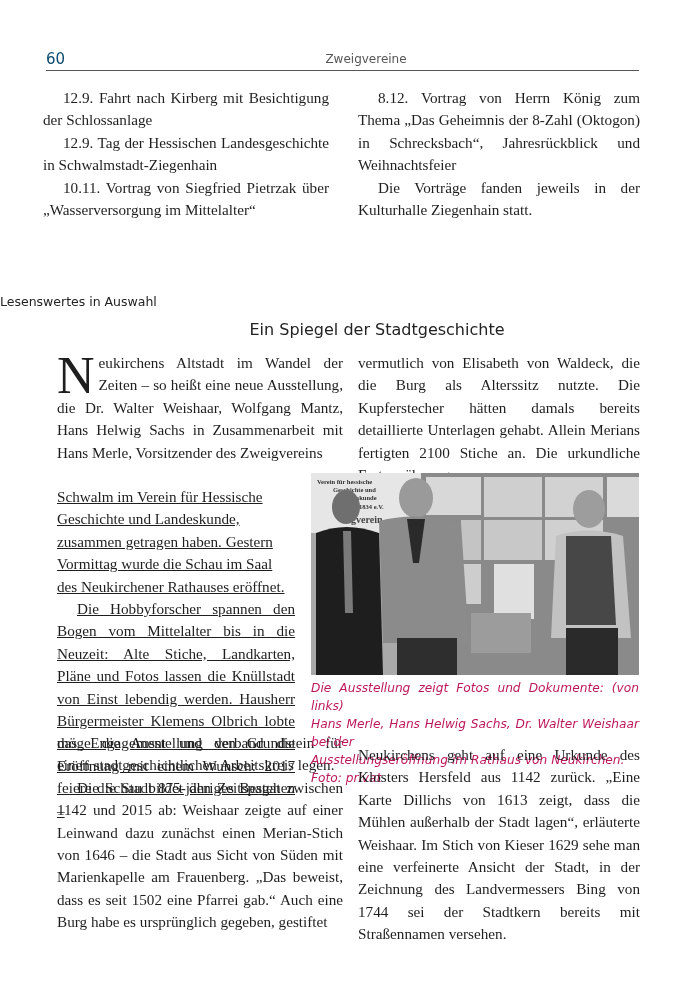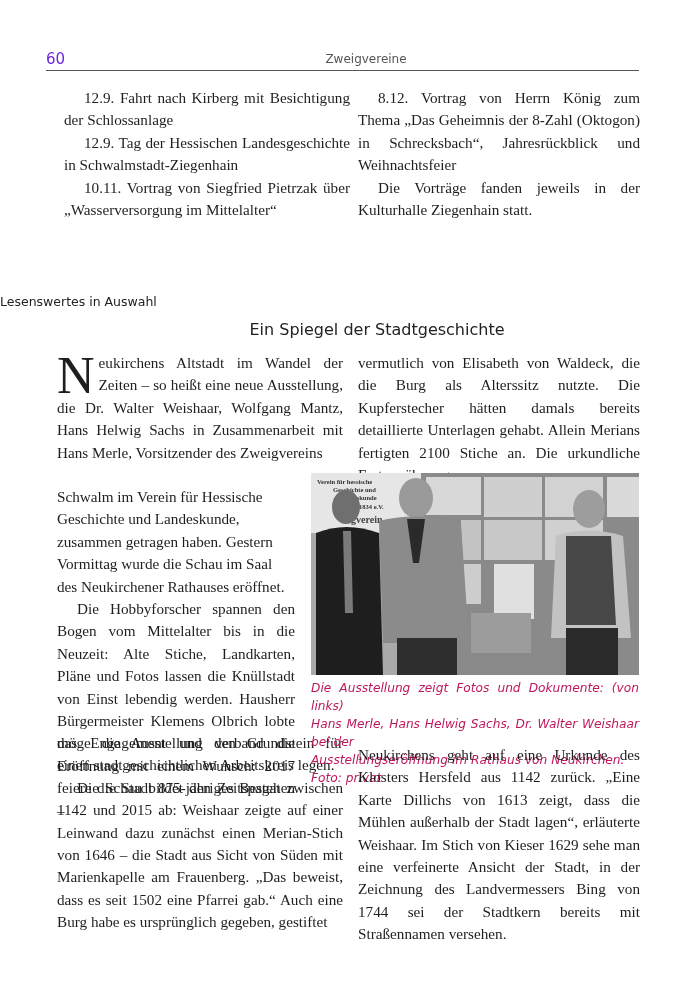--- a/index.html
+++ b/index.html
@@ -1,36 +1,36 @@
 <!DOCTYPE html>
 <html><head>
 <meta charset="utf-8">
 <style>
   html, body { margin: 0; padding: 0; background: #ffffff; }
   body { width: 700px; height: 988px; position: relative; overflow: hidden; color: #1e1e1e; }
   .serif { font-family: "Liberation Serif", "DejaVu Serif", serif; }
   .sans { font-family: "DejaVu Sans", "Liberation Sans", sans-serif; }
-  .page-number { position: absolute; left: 46px; top: 50px; font-size: 15px; color: #6d28d9; }
+  .page-number { position: absolute; left: 46px; top: 50px; font-size: 15px; color: #0c4a6e; }
   .running-title { position: absolute; left: 0; width: 700px; top: 52px; text-align: center; font-size: 12px; color: #555; margin-left: 16px; }
   .header-rule { position: absolute; left: 46px; top: 70px; width: 431px; height: 1px; background: #555; }
   .header-rule { width: 431px; }
 
   .col { position: absolute; font-size: 15.2px; line-height: 22.4px; text-align: justify; }
   .col p { margin: 0; text-indent: 20px; }
   .col p.noindent { text-indent: 0; }
 
-  .top-left { left: 64px; top: 87px; width: 286px; }
+  .top-left { left: 43px; top: 87px; width: 286px; }
   .top-right { left: 358px; top: 87px; width: 282px; }
 
   .section-label { position: absolute; left: 0; width: 700px; top: 294px; font-size: 12.5px; color: #222; }
   .article-title { position: absolute; left: 0; width: 700px; top: 320px; text-align: center; font-size: 16px; color: #222; margin-left: 27px; }
 
   .body-left-a { left: 57px; top: 352px; width: 286px; }
   .dropcap { float: left; font-size: 52px; line-height: 40px; margin: 4px 4px 0 0; font-family: "Liberation Serif", serif; }
-  .body-left-narrow { left: 57px; top: 486px; width: 238px; }
+  .body-left-narrow { left: 57px; top: 486px; width: 238px; text-decoration: underline; }
   .body-left-b { left: 57px; top: 732px; width: 286px; }
 
   .body-right-a { left: 358px; top: 352px; width: 282px; }
   .body-right-b { left: 358px; top: 744px; width: 282px; }
 
   .photo { position: absolute; left: 311px; top: 473px; width: 328px; height: 202px; background: #b5b5b5; overflow: hidden; }
   .caption { position: absolute; left: 311px; top: 679px; width: 328px; font-size: 12.2px; line-height: 18px; font-style: italic; color: #be185d; text-align: justify; }
   .caption span { display: block; }
 </style>
 </head>

